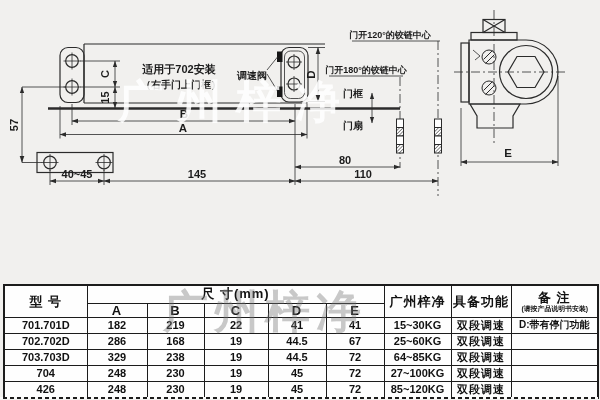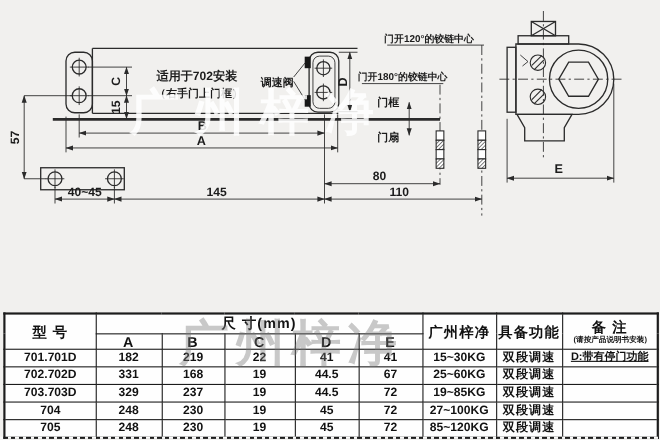--- a/index.html
+++ b/index.html
@@ -10,21 +10,21 @@
   .wm{position:absolute;font-weight:bold;white-space:nowrap;pointer-events:none;z-index:5;}
   #wm-draw{left:118px;top:72px;font-size:45px;letter-spacing:14px;color:rgba(255,255,255,0.85);}
   #wm-table{left:163px;top:282px;font-size:45px;letter-spacing:6px;color:rgba(120,120,120,0.4);}
   table{position:absolute;left:3px;top:284px;width:594px;border-collapse:collapse;table-layout:fixed;background:#fefefe;border:2px solid #1c1c1c;z-index:2;}
   td,th{border:1px solid #1c1c1c;text-align:center;vertical-align:middle;padding:0;font-size:11px;font-weight:bold;color:#111;white-space:nowrap;overflow:hidden;line-height:1.05;}
   th{font-size:13px;letter-spacing:1px;}
   tr.h1{height:18px;} tr.h2{height:14px;} tr.d{height:16px;}
   td.cn{letter-spacing:1px;}
   .remark-main{font-size:13px;display:block;line-height:13px;margin-top:1px;}
   .remark-sub{font-size:7.5px;display:block;letter-spacing:0;line-height:9px;transform:scale(0.92);}
-  td.remark{font-size:10px;letter-spacing:0;text-decoration:underline;}
+  td.remark{font-size:10px;letter-spacing:0;}
   #dots{position:absolute;left:0;top:397px;width:600px;height:2px;background:repeating-linear-gradient(90deg,#fbfbfa 0 3px,rgba(0,0,0,0) 3px 7px);z-index:6;}
 </style>
 </head>
 <body>
 
 <div id="stage">
   <svg width="600" height="284" viewBox="0 0 600 284">
     <defs>
       <marker id="ar" viewBox="0 0 10 10" refX="9" refY="5" markerWidth="9" markerHeight="9" orient="auto-start-reverse">
         <path d="M0,1.8 L9.5,5 L0,8.2 Z" fill="#2b2b2b"></path>
@@ -214,53 +214,53 @@
       <td>219</td>
       <td>22</td>
       <td>41</td>
       <td>41</td>
       <td>15~30KG</td>
       <td class="cn">双段调速</td>
       <td class="remark">D:带有停门功能</td>
     </tr>
     <tr class="d">
       <td>702.702D</td>
-      <td>331</td>
+      <td>286</td>
       <td>168</td>
       <td>19</td>
       <td>44.5</td>
       <td>67</td>
       <td>25~60KG</td>
       <td class="cn">双段调速</td>
       <td class="remark"></td>
     </tr>
     <tr class="d">
       <td>703.703D</td>
       <td>329</td>
-      <td>237</td>
+      <td>238</td>
       <td>19</td>
       <td>44.5</td>
       <td>72</td>
-      <td>19~85KG</td>
+      <td>64~85KG</td>
       <td class="cn">双段调速</td>
       <td class="remark"></td>
     </tr>
     <tr class="d">
       <td>704</td>
       <td>248</td>
       <td>230</td>
       <td>19</td>
       <td>45</td>
       <td>72</td>
       <td>27~100KG</td>
       <td class="cn">双段调速</td>
       <td class="remark"></td>
     </tr>
     <tr class="d">
-      <td>705</td>
+      <td>426</td>
       <td>248</td>
       <td>230</td>
       <td>19</td>
       <td>45</td>
       <td>72</td>
       <td>85~120KG</td>
       <td class="cn">双段调速</td>
       <td class="remark"></td>
     </tr>
   </tbody>

